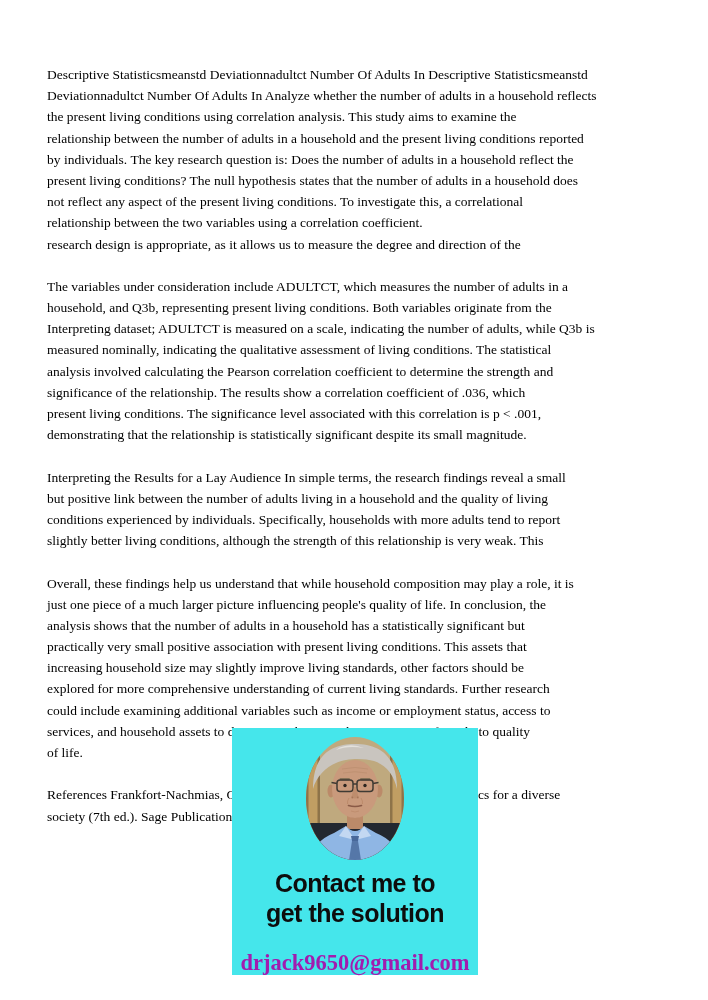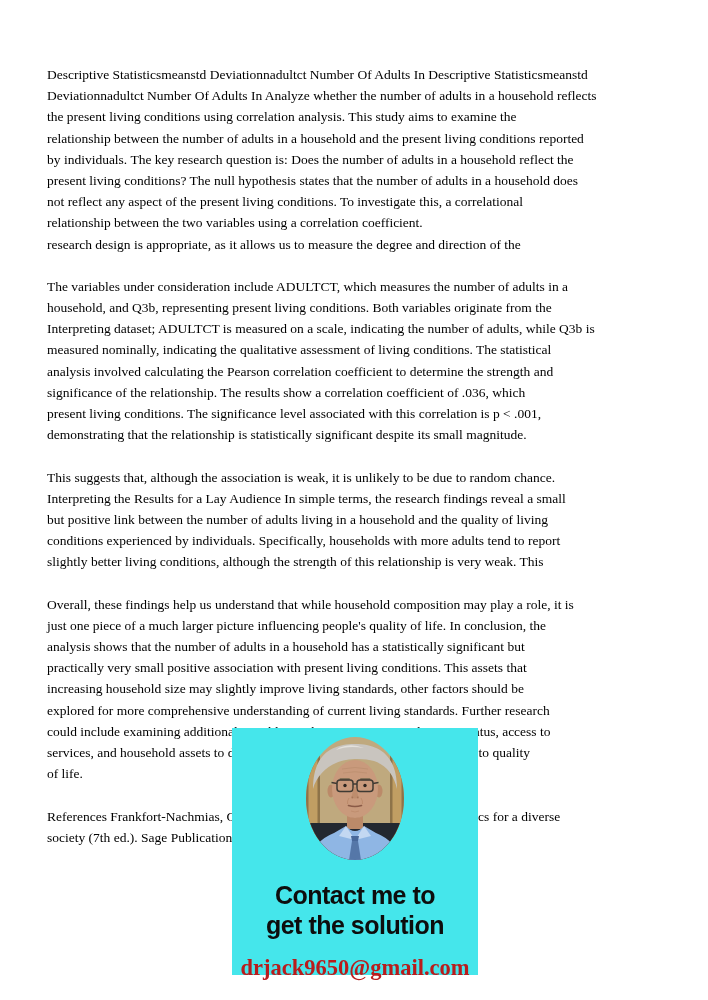--- a/index.html
+++ b/index.html
@@ -32,35 +32,35 @@
   }
   .portrait-oval {
     width:98px; height:123px;
     border-radius:50%;
     overflow:hidden;
     margin-top:9px;
     flex:none;
   }
   .portrait-oval svg { display:block; width:100%; height:100%; }
   .contact-heading {
-    margin-top:20px;
+    margin-top:8px;
     font-family:"Liberation Sans", sans-serif;
     font-weight:bold;
     font-size:25px;
     line-height:30px;
     color:#0d0d0d;
     text-align:center;
     letter-spacing:-0.5px;
   }
   .contact-email {
-    margin-top:15px;
+    margin-top:22px;
     font-family:"Liberation Serif", serif;
     font-weight:bold;
     font-size:22.5px;
-    color:#b91c1c;
+    color:#a21caf;
     white-space:nowrap;
   }
 </style>
 </head>
 <body style="background: rgb(255, 255, 255);">
 
 <div class="doc">
     <div class="para">
       <div class="line">Descriptive Statisticsmeanstd Deviationnadultct Number Of Adults In Descriptive Statisticsmeanstd</div>
       <div class="line">Deviationnadultct Number Of Adults In Analyze whether the number of adults in a household reflects</div>
@@ -76,21 +76,20 @@
       <div class="line">The variables under consideration include ADULTCT, which measures the number of adults in a</div>
       <div class="line">household, and Q3b, representing present living conditions. Both variables originate from the</div>
       <div class="line">Interpreting dataset; ADULTCT is measured on a scale, indicating the number of adults, while Q3b is</div>
       <div class="line">measured nominally, indicating the qualitative assessment of living conditions. The statistical</div>
       <div class="line">analysis involved calculating the Pearson correlation coefficient to determine the strength and</div>
       <div class="line">significance of the relationship. The results show a correlation coefficient of .036, which</div>
       <div class="line">present living conditions. The significance level associated with this correlation is p &lt; .001,</div>
       <div class="line">demonstrating that the relationship is statistically significant despite its small magnitude.</div>
     </div>
     <div class="para">
-      <div class="line">This suggests that, although the association is weak, it is unlikely to be due to random chance.</div>
       <div class="line">Interpreting the Results for a Lay Audience In simple terms, the research findings reveal a small</div>
       <div class="line">but positive link between the number of adults living in a household and the quality of living</div>
       <div class="line">conditions experienced by individuals. Specifically, households with more adults tend to report</div>
       <div class="line">slightly better living conditions, although the strength of this relationship is very weak. This</div>
     </div>
     <div class="para">
       <div class="line">Overall, these findings help us understand that while household composition may play a role, it is</div>
       <div class="line">just one piece of a much larger picture influencing people's quality of life. In conclusion, the</div>
       <div class="line">analysis shows that the number of adults in a household has a statistically significant but</div>
       <div class="line">practically very small positive association with present living conditions. This assets that</div>

